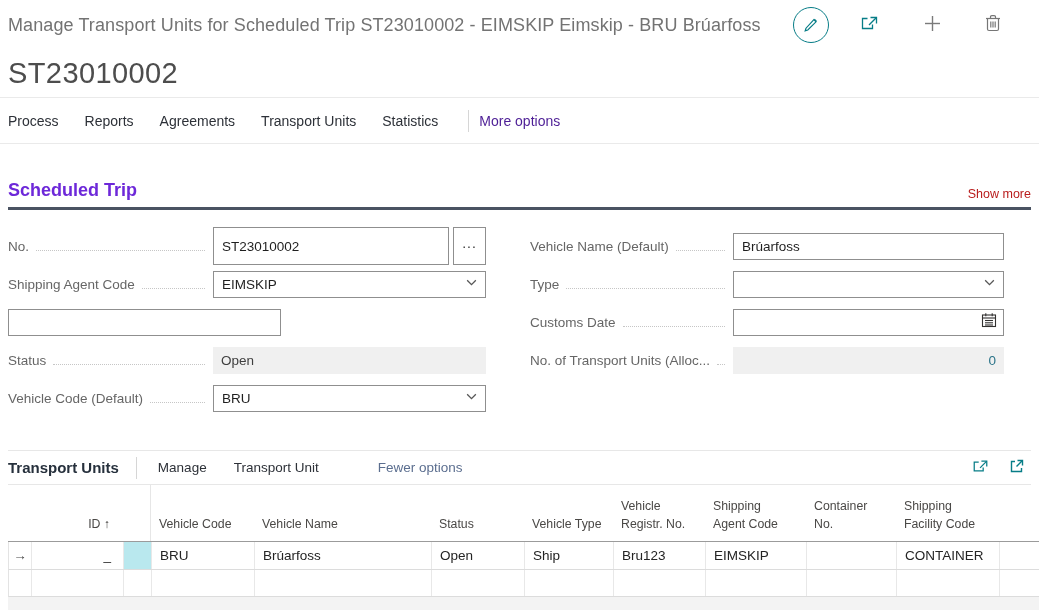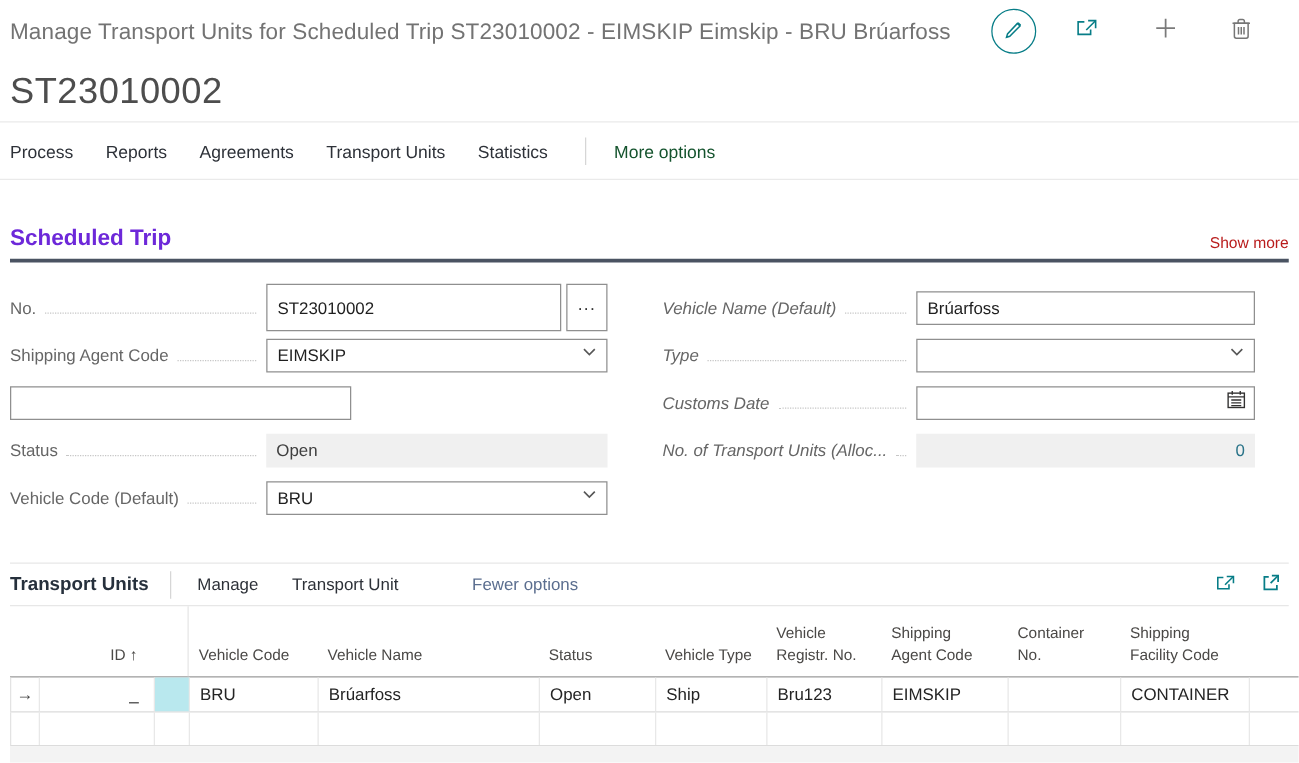--- a/index.html
+++ b/index.html
@@ -21,32 +21,32 @@
   .hicon.trash { margin-left:44px; }
   
   .title-row { height:48px; display:flex; align-items:center; padding:0 8px;
                border-bottom:1px solid #eaeaea; }
   .page-title { font-size:29px; font-weight:300; color:#4d4d4d; letter-spacing:.4px; }
   
   .action-bar { display:flex; align-items:center; height:46px; padding:0 8px;
                 border-bottom:1px solid #eaeaea; font-size:14px; }
   .ab-item { margin-right:26px; color:#2d3138; cursor:pointer; }
   .ab-divider { width:1px; height:22px; background:#d6d6d6; margin:0 10px 0 4px; }
-  .ab-more { color:#14532d; margin-left:12px; cursor:pointer; }
+  .ab-more { color:#4c1d95; cursor:pointer; }
   
   .section-head { display:flex; align-items:flex-end; justify-content:space-between;
                   margin:13px 8px 0 8px; padding-bottom:6px; border-bottom:3px solid #4a5362; }
   .section-title { font-size:18px; font-weight:700; color:#6d28d9;margin-top:23px; }
   .show-more { font-size:12.5px; color:#b91c1c; cursor:pointer; }
   
   .form { display:grid; grid-template-columns:478px 474px; column-gap:44px; padding:17px 0 0 8px; }
   .frow { display:flex; align-items:center; height:38px; }
   .flabel { flex:none; display:flex; align-items:baseline; font-size:13.5px; color:#666; overflow:hidden; }
   .col-left  .flabel { width:205px; }
-  .col-right .flabel { width:203px;font-style:italic; }
+  .col-right .flabel { width:203px; }
   .flabel .txt { white-space:nowrap; }
   .dots { flex:1 1 auto; border-bottom:1.5px dotted #c6c6c6; margin:0 8px 3px 7px; min-width:4px; }
   .ctrl { flex:none; position:relative; height:27px; }
   .col-left  .ctrl { width:273px; }
   .col-right .ctrl { width:271px; }
   .tb { width:100%; height:100%; border:1px solid #8f8f8f; background:#fff;
         display:flex; align-items:center; padding:0 8px; font-size:13.5px; color:#1f1f1f; }
   .with-assist { display:flex; gap:4px; height:100%; }
   .with-assist .tb { width:236px; }
   .assist { width:33px; height:100%; border:1px solid #8f8f8f; display:flex; align-items:center;

